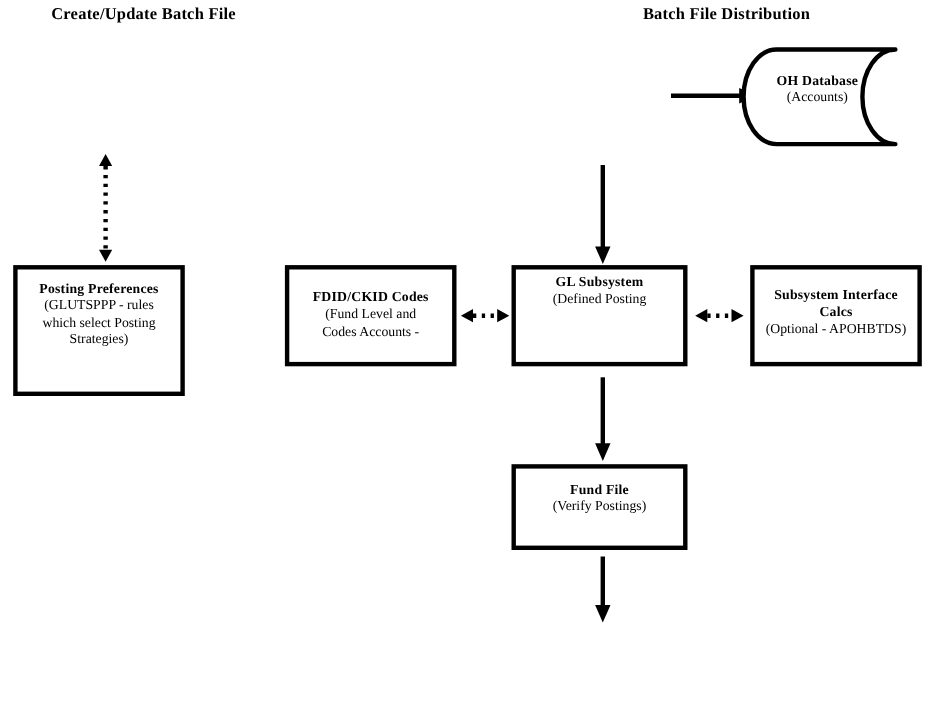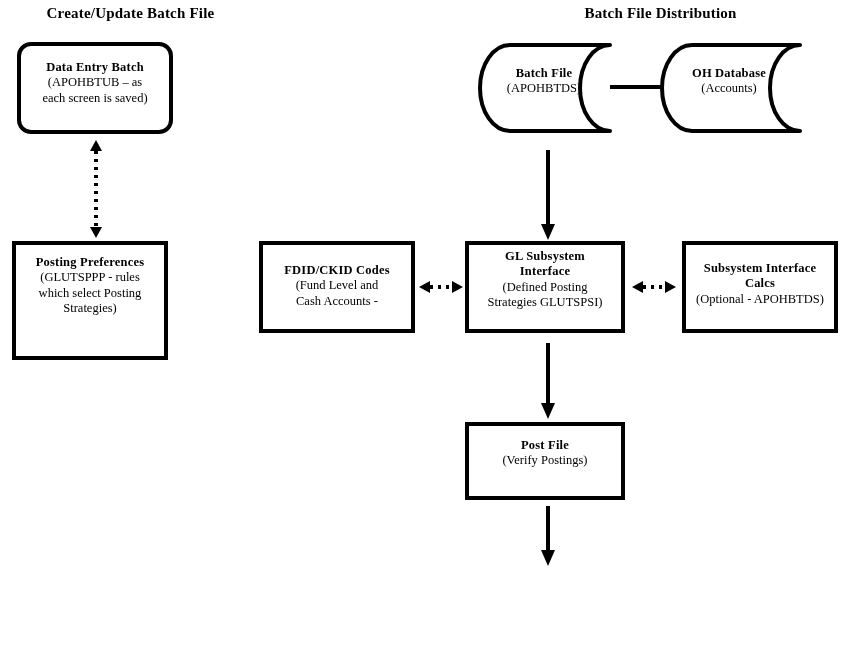--- a/index.html
+++ b/index.html
@@ -82,101 +82,83 @@
 </style>
 </head>
 <body>
 
 <div id="canvas">
 
   <div class="section-title" style="left:548px; top:4px; width:225px;">Batch File Distribution</div>
 
   <div class="section-title" style="left:18px; top:4px; width:225px;">Create/Update Batch File</div>
 
-  <div class="node rounded" style="left:17px; top:42px; width:156px; height:92px;">
-    <div class="node-text" style="top:14px;">
-      <span class="t-title">Data Entry Batch</span>
-      <span class="t-sub">(APOHBTUB – as</span>
-      <span class="t-sub">each screen is saved)</span>
-    </div>
-  </div>
 
   <div class="arrow" style="left:84px; top:140px;">
     <svg width="24" height="98" viewBox="0 0 24 98">
       <polygon points="12,0 6,11 18,11" fill="#000"></polygon>
       <polygon points="12,98 6,87 18,87" fill="#000"></polygon>
       <line x1="12" y1="11" x2="12" y2="87" stroke="#000" stroke-width="4" stroke-dasharray="3,5" stroke-linecap="butt"></line>
     </svg>
   </div>
 
   <div class="node rect" style="left:12px; top:241px; width:156px; height:119px;">
     <div class="node-text" style="top:10px;">
       <span class="t-title">Posting Preferences</span>
       <span class="t-sub">(GLUTSPPP - rules</span>
       <span class="t-sub">which select Posting</span>
       <span class="t-sub">Strategies)</span>
     </div>
   </div>
 
-  <div class="cyl" style="left:478px; top:42px; width:164px; height:92px;">
-    <svg width="164" height="92" viewBox="0 0 164 92" preserveAspectRatio="none">
-      <path d="M 32,3 L 132,3 A 30 43 0 0 0 132,89 L 32,89 A 30 43 0 0 1 32,3 Z" fill="#ffffff" stroke="#000000" stroke-width="4" stroke-linejoin="round"></path>
-    </svg>
-    <div class="node-text" style="top:24px; left:-8px; right:24px;">
-      <span class="t-title">Batch File</span>
-      <span class="t-sub">(APOHBTDS)</span>
-    </div>
-  </div>
 
   <div class="arrow" style="left:610px; top:78px;">
     <svg width="78" height="18" viewBox="0 0 78 18">
       <line x1="0" y1="9" x2="64" y2="9" stroke="#000" stroke-width="4"></line>
       <polygon points="78,9 62,2 62,16" fill="#000"></polygon>
     </svg>
   </div>
 
-  <div class="cyl" style="left:660px; top:42px; width:172px; height:92px;">
+  <div class="cyl" style="left:674px; top:42px; width:172px; height:92px;">
     <svg width="172" height="92" viewBox="0 0 172 92" preserveAspectRatio="none">
       <path d="M 32,3 L 140,3 A 30 43 0 0 0 140,89 L 32,89 A 30 43 0 0 1 32,3 Z" fill="#ffffff" stroke="#000000" stroke-width="4" stroke-linejoin="round"></path>
     </svg>
     <div class="node-text" style="top:24px; left:-4px; right:30px;">
       <span class="t-title">OH Database</span>
       <span class="t-sub">(Accounts)</span>
     </div>
   </div>
 
   <div class="arrow" style="left:539px; top:150px;">
     <svg width="18" height="90" viewBox="0 0 18 90">
       <line x1="9" y1="0" x2="9" y2="76" stroke="#000" stroke-width="4"></line>
       <polygon points="9,90 2,74 16,74" fill="#000"></polygon>
     </svg>
   </div>
 
   <div class="node rect" style="left:259px; top:241px; width:156px; height:92px;">
     <div class="node-text" style="top:18px;">
       <span class="t-title">FDID/CKID Codes</span>
       <span class="t-sub">(Fund Level and</span>
-      <span class="t-sub">Cash Accounts -</span>
+      <span class="t-sub">Codes Accounts -</span>
     </div>
   </div>
 
   <div class="arrow" style="left:419px; top:278px;">
     <svg width="44" height="18" viewBox="0 0 44 18">
       <polygon points="0,9 11,3 11,15" fill="#000"></polygon>
       <polygon points="44,9 33,3 33,15" fill="#000"></polygon>
       <line x1="11" y1="9" x2="33" y2="9" stroke="#000" stroke-width="4" stroke-dasharray="3,5"></line>
     </svg>
   </div>
 
   <div class="node rect" style="left:465px; top:241px; width:160px; height:92px;">
     <div class="node-text" style="top:4px;">
       <span class="t-title">GL Subsystem</span>
-      <span class="t-title">Interface</span>
       <span class="t-sub">(Defined Posting</span>
-      <span class="t-sub">Strategies GLUTSPSI)</span>
     </div>
   </div>
 
   <div class="arrow" style="left:632px; top:278px;">
     <svg width="44" height="18" viewBox="0 0 44 18">
       <polygon points="0,9 11,3 11,15" fill="#000"></polygon>
       <polygon points="44,9 33,3 33,15" fill="#000"></polygon>
       <line x1="11" y1="9" x2="33" y2="9" stroke="#000" stroke-width="4" stroke-dasharray="3,5"></line>
     </svg>
   </div>
@@ -191,21 +173,21 @@
 
   <div class="arrow" style="left:539px; top:343px;">
     <svg width="18" height="76" viewBox="0 0 18 76">
       <line x1="9" y1="0" x2="9" y2="62" stroke="#000" stroke-width="4"></line>
       <polygon points="9,76 2,60 16,60" fill="#000"></polygon>
     </svg>
   </div>
 
   <div class="node rect" style="left:465px; top:422px; width:160px; height:78px;">
     <div class="node-text" style="top:12px;">
-      <span class="t-title">Post File</span>
+      <span class="t-title">Fund File</span>
       <span class="t-sub">(Verify Postings)</span>
     </div>
   </div>
 
   <div class="arrow" style="left:539px; top:506px;">
     <svg width="18" height="60" viewBox="0 0 18 60">
       <line x1="9" y1="0" x2="9" y2="46" stroke="#000" stroke-width="4"></line>
       <polygon points="9,60 2,44 16,44" fill="#000"></polygon>
     </svg>
   </div>

